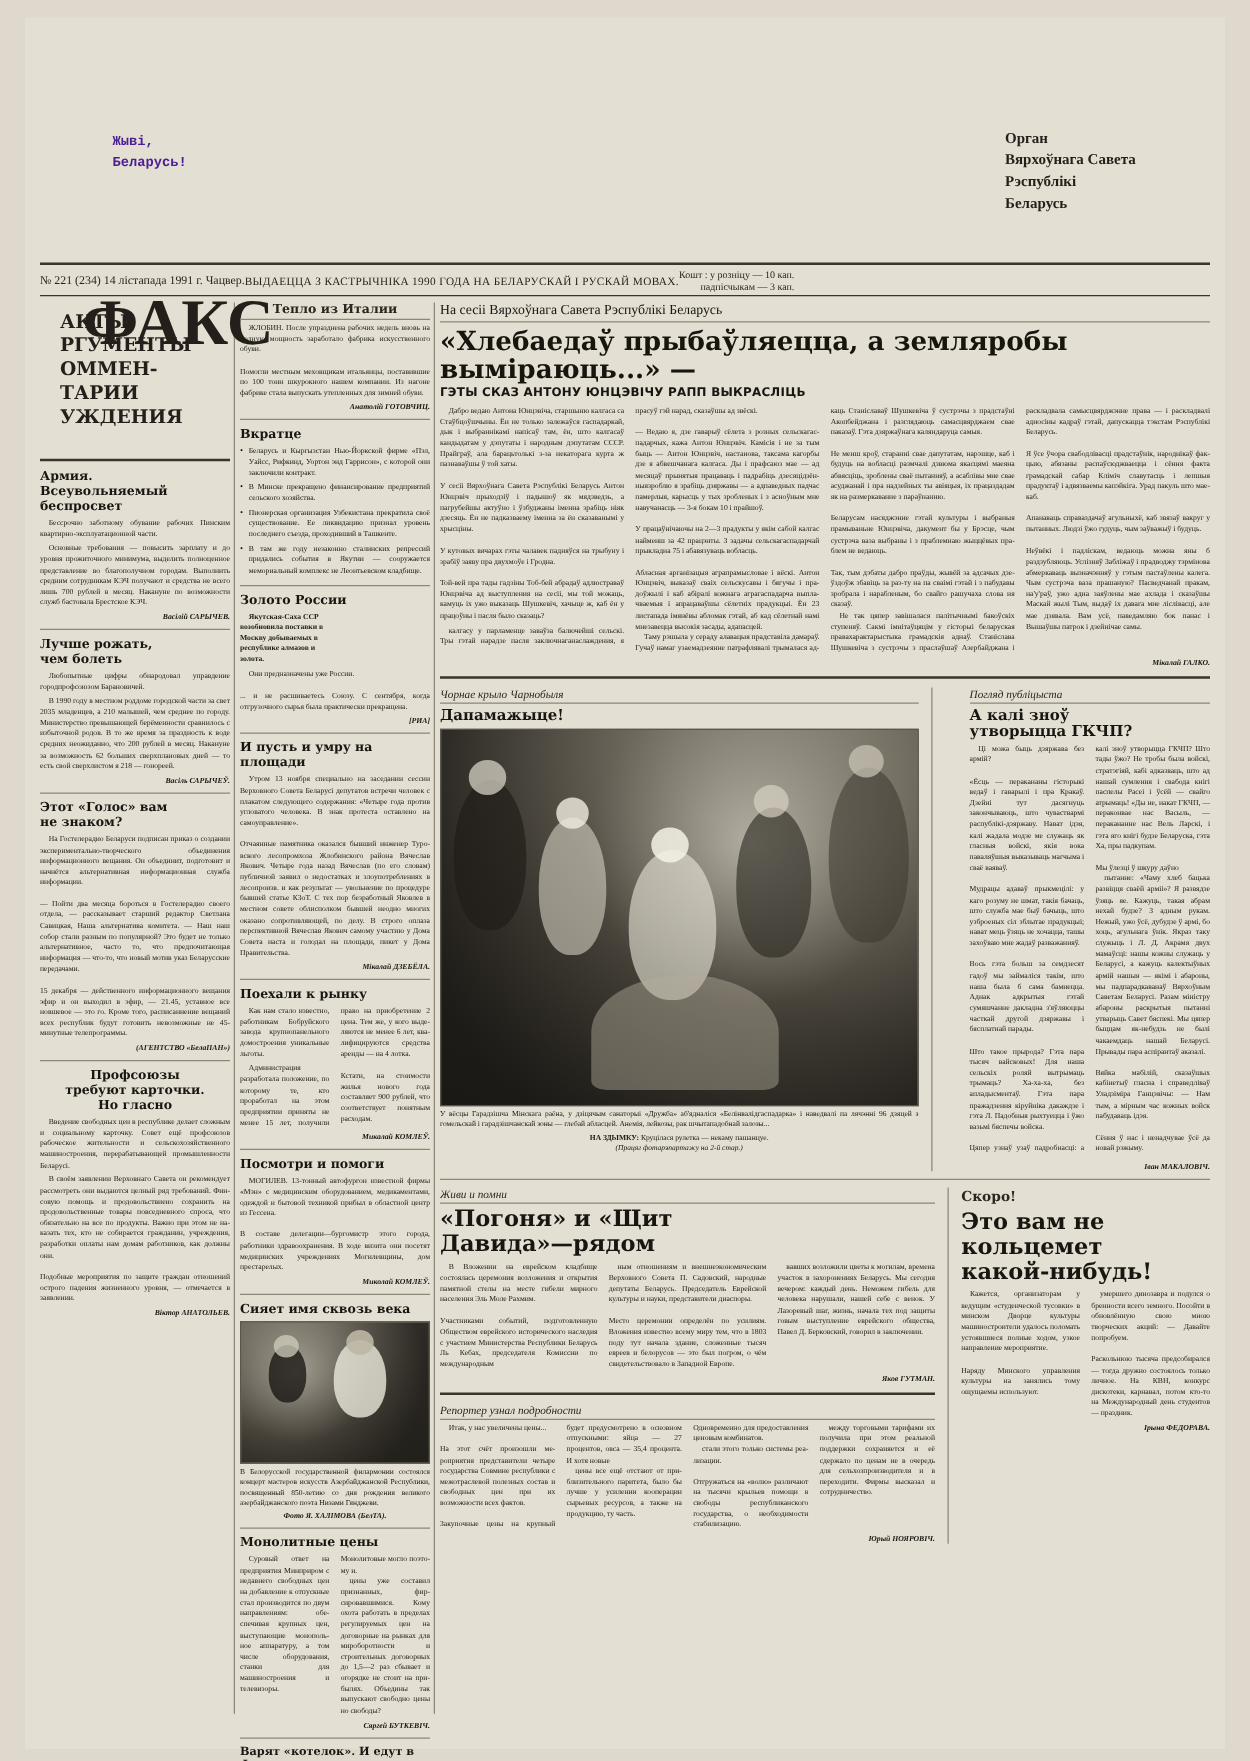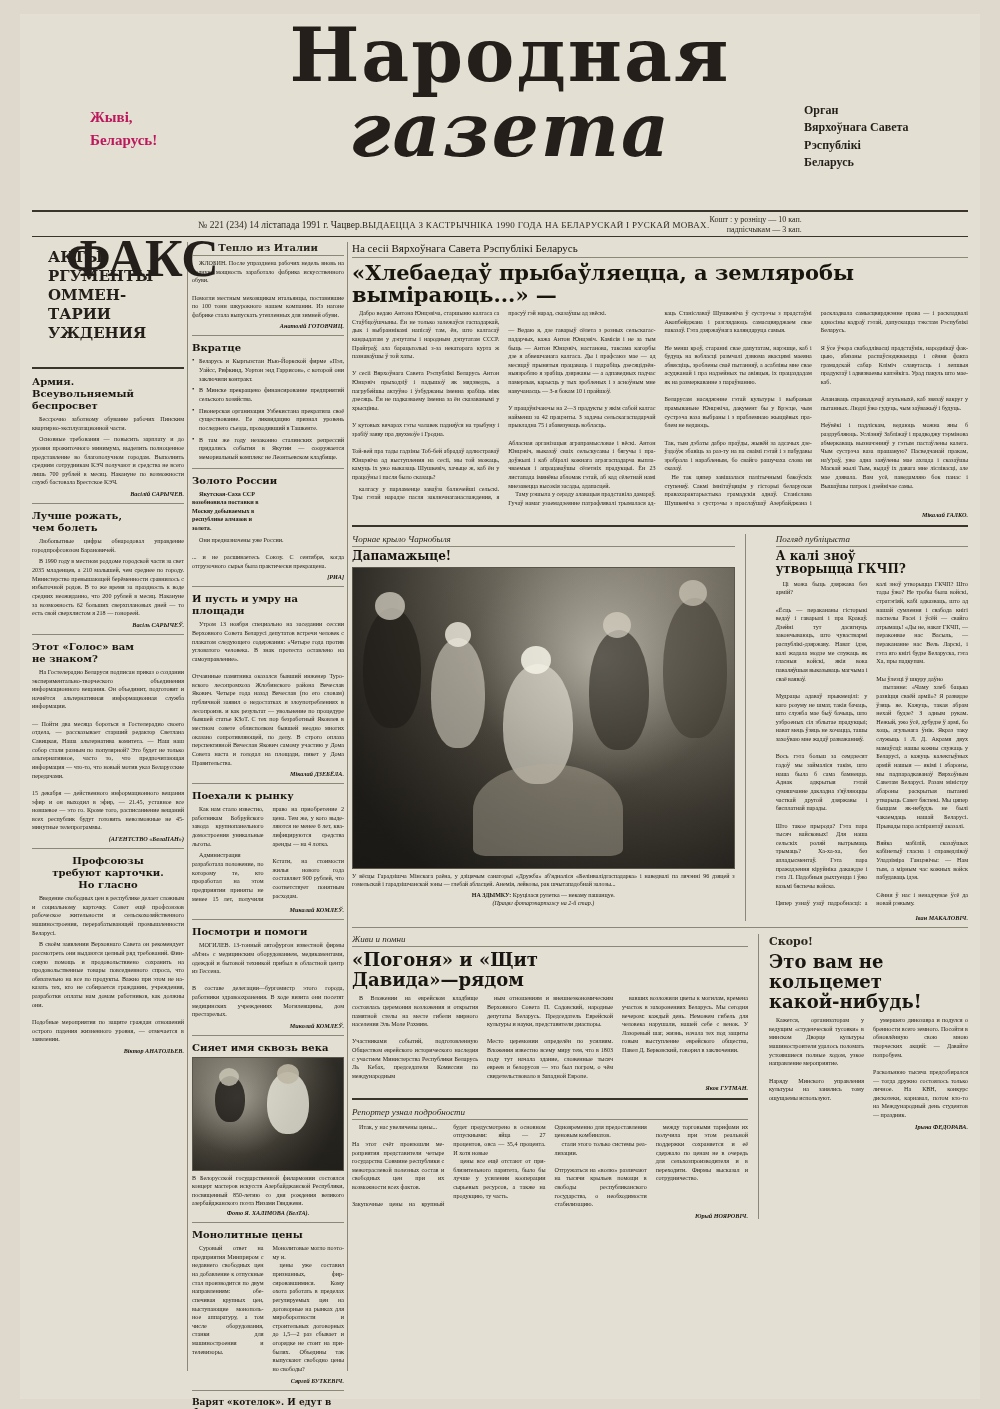--- a/index.html
+++ b/index.html
@@ -35,34 +35,34 @@
     font-family:"DejaVu Serif", serif;
     font-weight:bold;
     color:#241f1a;
     letter-spacing:2px;
     line-height:0.96;
   }
   .mast-title .line1{font-size:74px;}
   .mast-title .line2{font-size:74px;font-style:italic;margin-top:4px;}
   .mast-slogan{
     position:absolute;left:70px;top:92px;width:150px;
-    font-family:Liberation Serif, serif;font-weight:bold;font-size:15px;
-    line-height:1.5;color:#be185d;
+    font-family:Liberation Mono, monospace;font-weight:bold;font-size:11px;
+    line-height:1.5;color:#4c1d95;
   }
   .mast-organ{
     position:absolute;right:26px;top:88px;width:150px;text-align:left;
     font-family:"Liberation Serif", serif;font-weight:bold;font-size:12px;
     line-height:1.45;color:#241f1a;
   }
   .mast-rule{
     position:absolute;left:12px;right:12px;top:196px;height:2px;background:#3a342c;
   }
   .mast-bottom{
     position:absolute;left:12px;right:12px;top:200px;height:22px;
-    display:flex;justify-content:center;align-items:center;
+    display:flex;justify-content:flex-start;align-items:center;
     font-size:9.5px;color:#2b261f;
   }
   .mast-bottom .center{font-size:9px;letter-spacing:.3px;}
   .mast-bottom .right{text-align:right;line-height:1.25;font-size:8px;}
   .mast-rule2{position:absolute;left:12px;right:12px;top:222px;height:1px;background:#3a342c;}
 
   
   .content{position:absolute;left:12px;right:12px;top:228px;bottom:28px;}
   .col{position:absolute;top:0;bottom:0;}
   .c1{left:0;width:152px;}
@@ -172,24 +172,20 @@
 
 <div class="page">
  <div class="paper">
 
   <div class="masthead">
     <div class="mast-slogan">
       <div>Жыві,</div>
       <div>Беларусь!</div>
     </div>
 
-    <div class="mast-title">
-      <div class="line1">Народная</div>
-      <div class="line2">газета</div>
-    </div>
 
     <div class="mast-organ">
       <div>Орган</div>
       <div>Вярхоўнага Савета</div>
       <div>Рэспублікі</div>
       <div>Беларусь</div>
     </div>
 
     <div class="mast-rule"></div>
     <div class="mast-bottom">
@@ -374,20 +370,21 @@
 
       </div>
     </div>
 
     <div class="col c3">
 
       <div>
         <div class="lead-kicker">На сесіі Вярхоўнага Савета Рэспублікі Беларусь</div>
         <div class="hr" style="margin:2px 0 4px 0;"></div>
         <div class="lead-head">«Хлебаедаў прыбаўляецца, а земляробы вымiраюць...» —</div>
+        <div class="lead-sub">ГЭТЫ СКАЗ АНТОНУ ЮНЦЭВІЧУ РАПП ВЫКРАСЛІЦЬ</div>
         <div class="fourcol">
           <div class="body-txt" style="white-space:pre-line;"><p>Дабро ведаю Антона Юнцэ­віча, старшыню калгаса са Стаўбцоўшчыны. Ён не только залежаўся гаспадаркай, дык і выбраннікамі напісаў там, ён, што калгасаў кандыдатам у дэ­путаты і народным дэпутатам СССР. Прайграў, ала бараць­толькі з-за некаторага ку­рта ж пазнаваўшы ў той хаты.
 
 У сесіі Вярхоўнага Савета Рэспублікі Беларусь Антон Юн­цэвіч прыходзіў і падышоў як мядзведзь, а пагрубейшы актуў­но і ўзбуджаны іменна зрабіць ніяк дзесяць. Ён не падказвае­му іменна за ён сказаванымі у хрысціны.
 
 У кутовых вячарах гэты чалавек падняўся на трыбуну і зрабіў за­яву пра двухмоўе і Гродна.
 
 Той-вей пра тады гадзіны Тоб-бей абрадаў адлюстраваў Юнцэвіча ад выступления на сесіі, мы той можаць, каму­ць іх ужо выказаць Шушкевіч, ха­чыце ж, каб ён у працоўны і пасля было сказаць?</p></div>
           <div class="body-txt" style="white-space:pre-line;"><p>калгасу у парламенце заваў­за балючейші сельскі. Тры гэтай нарадзе пасля заключнага­наслаждения, я прасуў гэй на­рад, сказаўшы ад звёскі.
 

